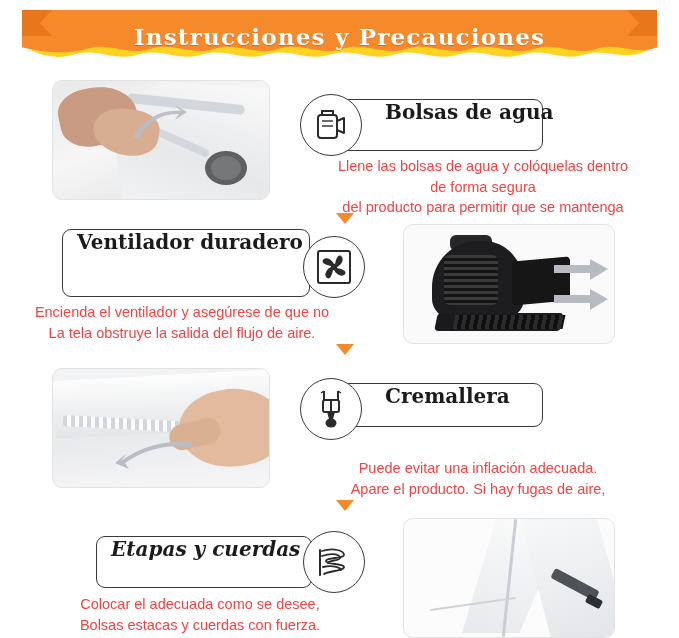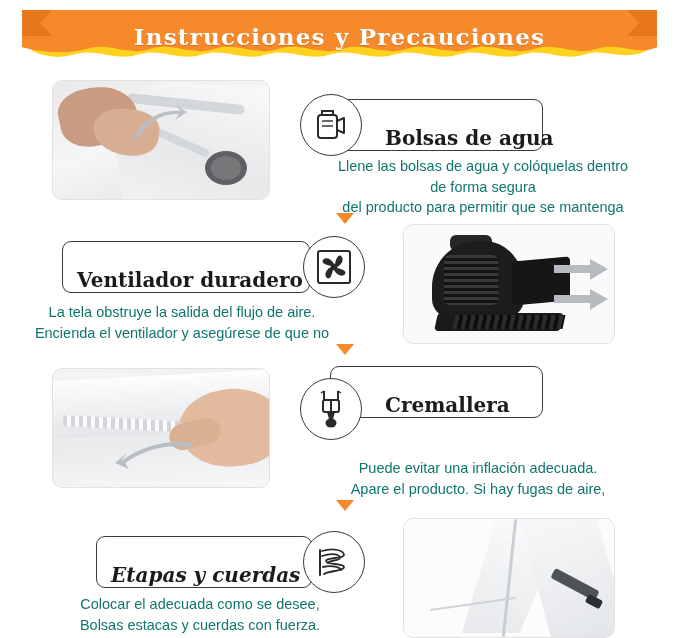--- a/index.html
+++ b/index.html
@@ -62,21 +62,21 @@
   }
 
   
   .pill {
     position: absolute;
     box-sizing: border-box;
     border: 1.6px solid #3a3a3a;
     border-radius: 9px;
     background: #ffffff;
     display: flex;
-    align-items: flex-end;
+    align-items: flex-start;
     font-family: "DejaVu Serif", serif;
     font-weight: bold;
     color: #1b1b1b;
     font-size: 20px;
     padding: 0 14px;
     white-space: nowrap;
   }
   .icon-circle {
     position: absolute;
     width: 62px;
@@ -88,21 +88,21 @@
     display: flex;
     align-items: center;
     justify-content: center;
     z-index: 4;
   }
 
   .caption {
     position: absolute;
     font-family: "Liberation Sans", sans-serif;
     font-size: 14.5px;
-    color: #0f766e;
+    color: #ef4444;
     line-height: 1.42;
     text-align: center;
   }
 
   .arrow-down {
     position: absolute;
     width: 0; height: 0;
     border-left: 9px solid transparent;
     border-right: 9px solid transparent;
     border-top: 11px solid #f6892a;
@@ -196,21 +196,21 @@
     <div>Llene las bolsas de agua y colóquelas dentro</div>
     <div>de forma segura</div>
     <div>del producto para permitir que se mantenga</div>
   </div>
 </div>
 
 <div class="arrow-down" style="left:336px; top:213px;"></div>
 
 <div class="row" style="left:0; top:224px; width:679px; height:130px;">
 
-  <div class="pill" style="left:62px; top:17px; width:248px; height:52px;">
+  <div class="pill" style="left:62px; top:5px; width:248px; height:68px;">
     <span>Ventilador duradero</span>
   </div>
 
   <div class="icon-circle" style="left:303px; top:12px;">
     <svg width="42" height="42" viewBox="0 0 42 42">
       <rect x="5" y="5" width="32" height="32" rx="2" fill="none" stroke="#2a2a2a" stroke-width="2"></rect>
       <circle cx="21" cy="21" r="3.2" fill="#2a2a2a"></circle>
       <path d="M21,18 C18,12 12,11 10,14 C8,17 13,19 18,20 Z" fill="#2a2a2a"></path>
       <path d="M24,21 C30,18 31,12 28,10 C25,8 23,13 22,18 Z" fill="#2a2a2a"></path>
       <path d="M21,24 C24,30 30,31 32,28 C34,25 29,23 24,22 Z" fill="#2a2a2a"></path>
@@ -228,22 +228,22 @@
     <div class="p2-fins"></div>
     <svg class="p2-arrow-a" style="left:150px; top:32px; width:56px; height:26px;" viewBox="0 0 56 26">
       <path d="M0,8 L36,8 L36,2 L54,12 L36,23 L36,16 L0,16 Z" fill="#b7bbc1"></path>
     </svg>
     <svg class="p2-arrow-b" style="left:150px; top:62px; width:56px; height:26px;" viewBox="0 0 56 26">
       <path d="M0,8 L36,8 L36,2 L54,12 L36,23 L36,16 L0,16 Z" fill="#b7bbc1"></path>
     </svg>
   </div>
 
   <div class="caption" style="left:12px; top:78px; width:340px;">
+    <div>Encienda el ventilador y asegúrese de que no</div>
     <div>La tela obstruye la salida del flujo de aire.</div>
-    <div>Encienda el ventilador y asegúrese de que no</div>
   </div>
 </div>
 
 <div class="arrow-down" style="left:336px; top:344px;"></div>
 
 <div class="row" style="left:0; top:358px; width:679px; height:140px;">
 
   <div class="photo" style="left:52px; top:10px; width:216px; height:118px;">
     <div class="p3-bg"></div>
     <div class="p3-fabric"></div>
@@ -259,21 +259,21 @@
     <svg width="38" height="40" viewBox="0 0 38 40">
       <path d="M12,2 L12,12 M26,2 L26,12" stroke="#2a2a2a" stroke-width="2"></path>
       <rect x="11" y="11" width="16" height="12" rx="2" fill="none" stroke="#2a2a2a" stroke-width="2"></rect>
       <path d="M19,11 L19,23" stroke="#2a2a2a" stroke-width="2"></path>
       <path d="M15,23 L23,23 L21,30 L17,30 Z" fill="#2a2a2a"></path>
       <ellipse cx="19" cy="34" rx="5.5" ry="4.5" fill="#2a2a2a"></ellipse>
       <path d="M9,4 L12,2 M29,4 L26,2" stroke="#2a2a2a" stroke-width="1.4"></path>
     </svg>
   </div>
 
-  <div class="pill" style="left:330px; top:8px; width:213px; height:52px; padding-left:54px;">
+  <div class="pill" style="left:330px; top:25px; width:213px; height:44px; padding-left:54px;">
     <span>Cremallera</span>
   </div>
 
   <div class="caption" style="left:308px; top:100px; width:340px;">
     <div>Puede evitar una inflación adecuada.</div>
     <div>Apare el producto. Si hay fugas de aire,</div>
   </div>
 </div>
 
 <div class="arrow-down" style="left:336px; top:500px;"></div>

